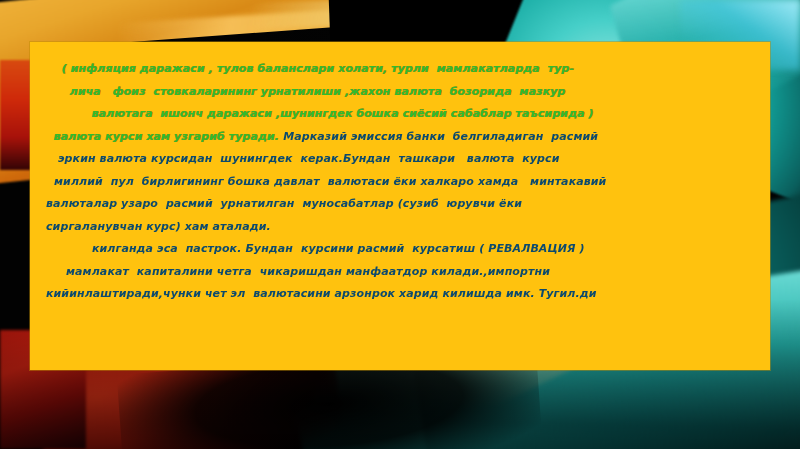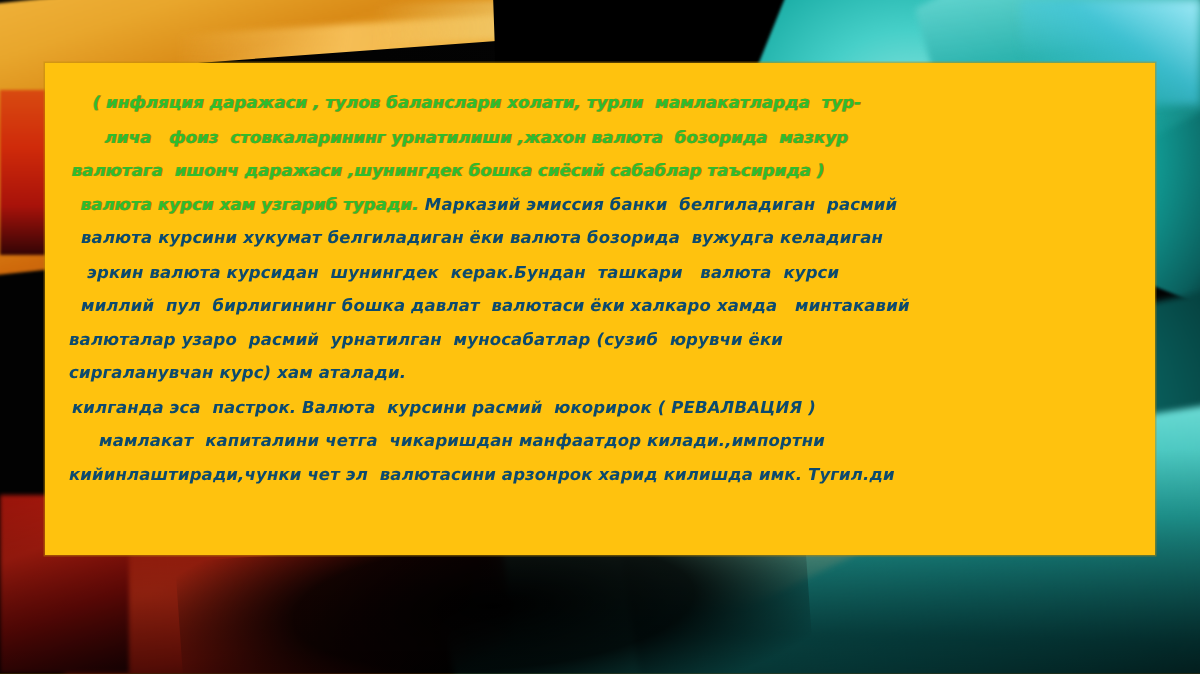--- a/index.html
+++ b/index.html
@@ -195,21 +195,21 @@
     color: #2DBE2D;
     text-shadow:
       0.5px 0 0 rgba(200,40,0,0.55),
       -0.5px 0 0 rgba(0,70,40,0.35);
   }
   .blk { color: #0c4a6e; }
 
   .indent-1 { padding-left: 22px; }
   .indent-2 { padding-left: 30px; }
   .indent-3 { padding-left: 14px; }
-  .indent-4 { padding-left: 8px; }
+  .indent-4 { padding-left: 8px; margin-left: 44px; }
   .indent-5 { padding-left: 6px; }
   .indent-6 { padding-left: 18px; }
   .indent-7 { padding-left: 26px; }
 
   .mix { white-space: pre; }
 </style>
 </head>
 <body>
 
 <div id="slide">
@@ -235,31 +235,30 @@
   <div class="text-panel">
 
     <p class="line green indent-1">( инфляция даражаси , тулов баланслари холати, турли  мамлакатларда  тур-</p>
 
     <p class="line green indent-2">лича   фоиз  стовкаларининг урнатилиши ,жахон валюта  бозорида  мазкур</p>
 
     <p class="line green indent-4">валютага  ишонч даражаси ,шунингдек бошка сиёсий сабаблар таъсирида )</p>
 
     <p class="line mix indent-3"><span class="green">валюта курси хам узгариб туради.</span><span class="blk"> Марказий эмиссия банки  белгиладиган  расмий</span></p>
 
-    <p class="line blk indent-3">валюта курсини хукумат белгиладиган ёки валюта бозорида  вужудга келадиган</p>
 
     <p class="line blk indent-6">эркин валюта курсидан  шунингдек  керак.Бундан  ташкари   валюта  курси</p>
 
     <p class="line blk indent-3">миллий  пул  бирлигининг бошка давлат  валютаси ёки халкаро хамда   минтакавий</p>
 
     <p class="line blk indent-5">валюталар узаро  расмий  урнатилган  муносабатлар (сузиб  юрувчи ёки</p>
 
     <p class="line blk indent-5">сиргаланувчан курс) хам аталади.</p>
 
 
-    <p class="line blk indent-4">килганда эса  пастрок. Валюта  курсини расмий  юкорирок ( РЕВАЛВАЦИЯ )</p>
+    <p class="line blk indent-4">килганда эса  пастрок. Бундан  курсини расмий  курсатиш ( РЕВАЛВАЦИЯ )</p>
 
     <p class="line blk indent-7">мамлакат  капиталини четга  чикаришдан манфаатдор килади.,импортни</p>
 
     <p class="line blk indent-5">кийинлаштиради,чунки чет эл  валютасини арзонрок харид килишда имк. Тугил.ди</p>
 
   </div>
 </div>
 
 </body></html>

